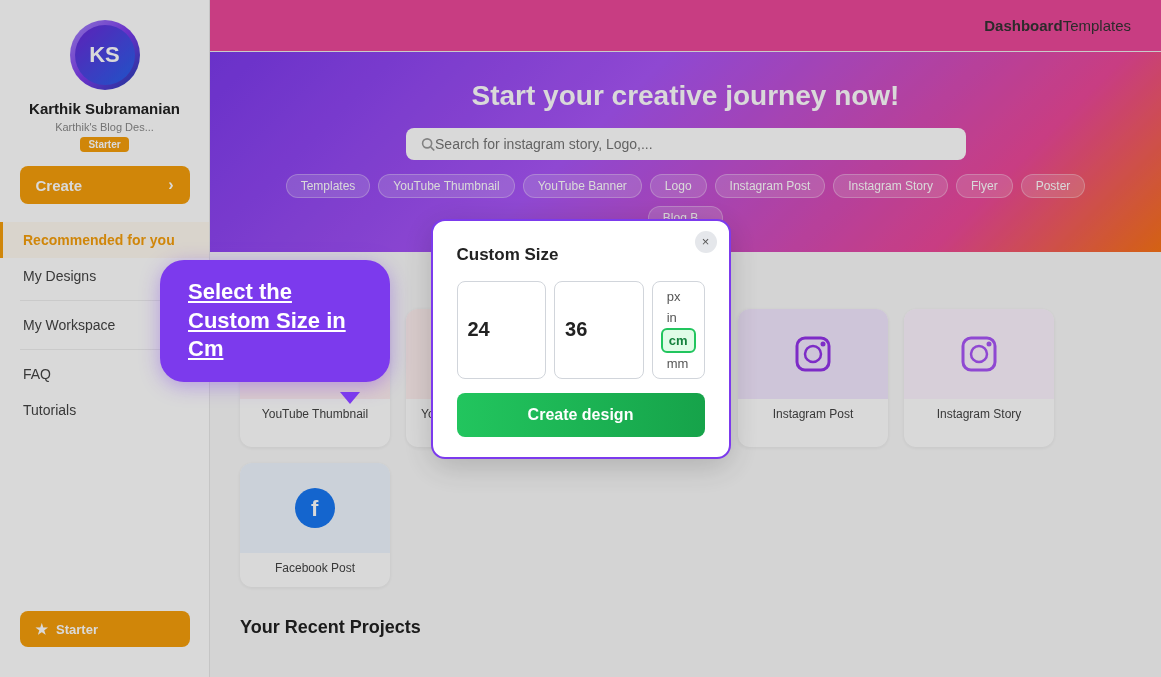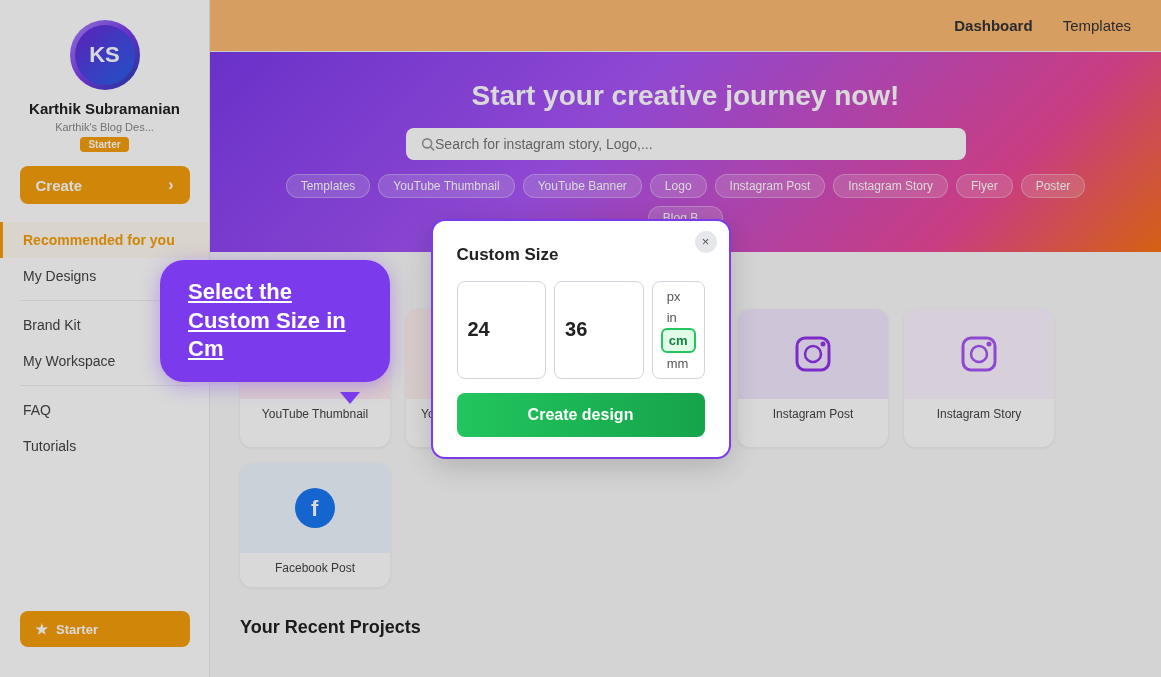--- a/index.html
+++ b/index.html
@@ -91,28 +91,27 @@
     
     .main {
       flex: 1;
       display: flex;
       flex-direction: column;
       overflow: hidden;
     }
 
     
     .topnav {
-      background: #fdba74;
+      background: #ec4899;
       display: flex;
       align-items: center;
       justify-content: flex-end;
       padding: 0 30px;
       height: 52px;
       border-bottom: 1px solid #eee;
-      gap: 30px;
     }
     .topnav-link { font-size: 15px; color: #333; font-weight: 500; cursor: pointer; text-decoration: none; }
     .topnav-link.active { color: #333; font-weight: 700; }
 
     
     .hero {
       background: linear-gradient(135deg, #7c3aed 0%, #a855f7 40%, #ec4899 80%, #f97316 100%);
       padding: 28px 40px 16px;
       position: relative;
       overflow: hidden;
@@ -275,23 +274,20 @@
 
   <div class="nav-section">
     <div class="nav-item active">
       <span>Recommended for you</span>
     </div>
     <div class="nav-item">
       <span>My Designs</span>
     </div>
     <div class="nav-divider"></div>
     <div class="nav-item">
-      <span>Brand Kit</span>
-    </div>
-    <div class="nav-item">
       <span>My Workspace</span>
     </div>
     <div class="nav-divider"></div>
     <div class="nav-item">
       <span>FAQ</span>
     </div>
     <div class="nav-item">
       <span>Tutorials</span>
     </div>
   </div>

